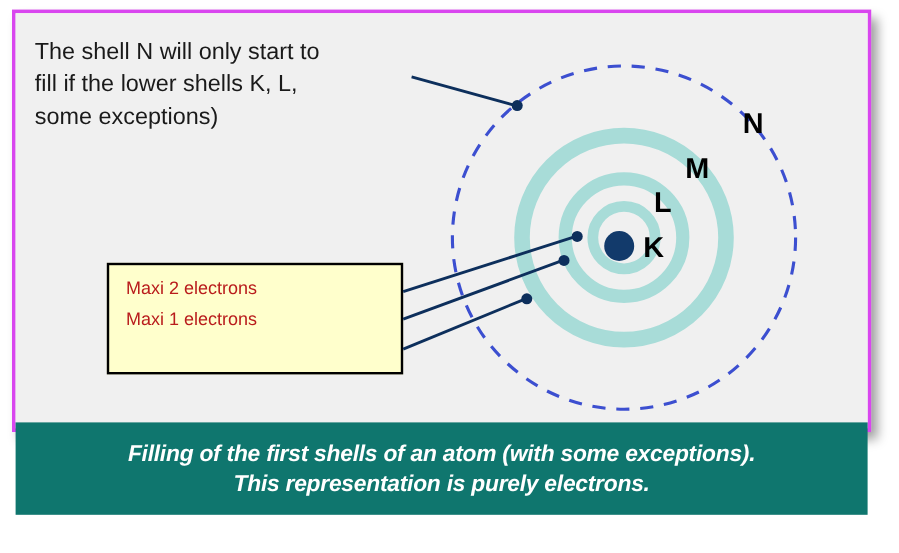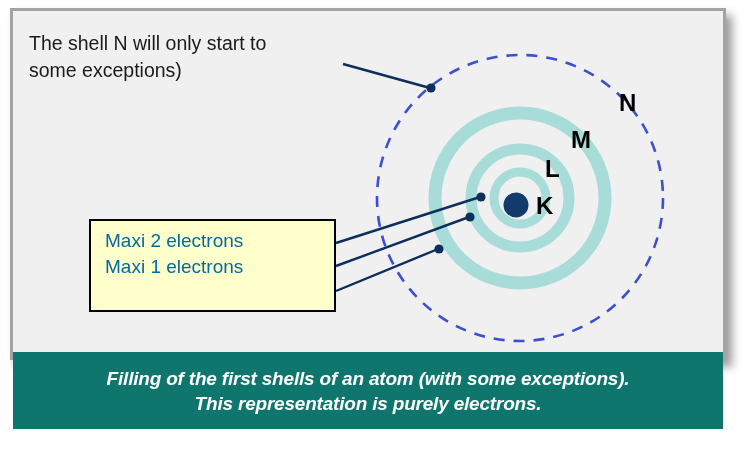--- a/index.html
+++ b/index.html
@@ -23,21 +23,21 @@
     background: #ffffff;
   }
 
   
   #frame {
     position: absolute;
     left: 10px;
     top: 8px;
     width: 716px;
     height: 352px;
-    border: 3px solid #a3a3a3;
+    border: 3px solid #d946ef;
     box-sizing: border-box;
     background: #f0f0f0;
     box-shadow: 6px 7px 9px rgba(0,0,0,0.40);
   }
 
   
   #panel {
     position: absolute;
     left: 0;
     top: 0;
@@ -88,23 +88,23 @@
     left: 76px;
     top: 208px;
     width: 247px;
     height: 93px;
     background: #ffffcc;
     border: 2px solid #000000;
     box-sizing: border-box;
     padding: 7px 0 0 14px;
   }
   .legend-line {
-    font-size: 19px;
+    font-size: 15px;
     line-height: 26px;
-    color: #0369a1;
+    color: #b91c1c;
     white-space: nowrap;
   }
 
   
   #atom-svg {
     position: absolute;
     left: 0;
     top: 0;
     width: 710px;
     height: 341px;
@@ -121,20 +121,21 @@
 </head>
 <body>
 
 <div id="figure">
   <div id="frame">
 
     <div id="panel">
 
       <div id="note-text">
         <div>The shell N will only start to</div>
+        <div>fill if the lower shells K, L,</div>
         <div>some exceptions)</div>
       </div>
 
       <div id="legend-box">
         <div class="legend-line">Maxi 2 electrons</div>
         <div class="legend-line">Maxi 1 electrons</div>
       </div>
 
       <svg id="atom-svg" viewBox="0 0 710 341">
 

